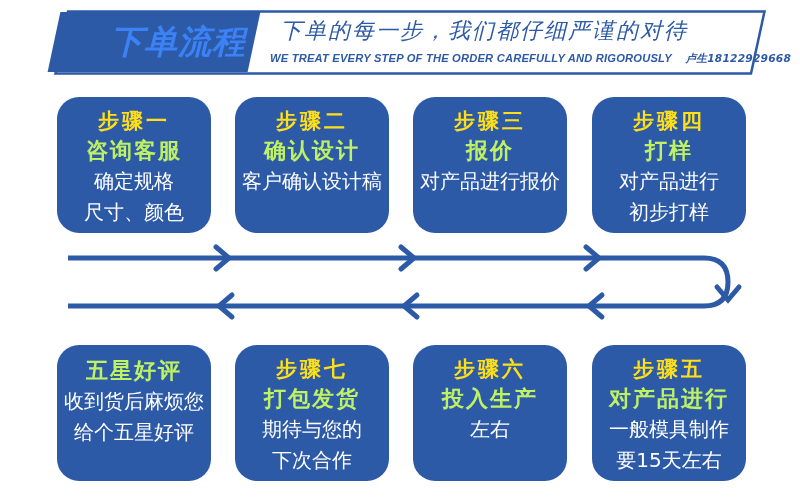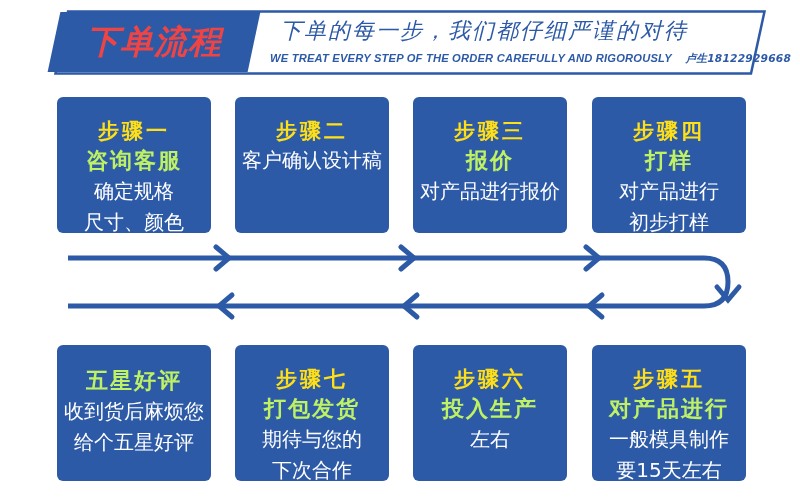--- a/index.html
+++ b/index.html
@@ -33,28 +33,28 @@
     left: 0px;
     top: 2px;
     width: 200px;
     height: 60px;
     background: #2d5aa6;
     transform: skewX(-12deg);
     z-index: 2;
   }
   .banner-tag-text {
     position: absolute;
-    left: 2px;
+    left: 26px;
     top: 2px;
     width: 196px;
     height: 60px;
     display: flex;
     align-items: center;
     justify-content: center;
-    color: #ef4444;
+    color: #3b82f6;
     font-size: 33px;
     font-weight: bold;
     font-style: italic;
     letter-spacing: 1px;
     z-index: 3;
     font-family: "DejaVu Sans", "Liberation Sans", sans-serif;
   }
   .banner-cn {
     position: absolute;
     left: 226px;
@@ -87,27 +87,27 @@
     font-size: 11px;
     font-family: "DejaVu Sans", sans-serif;
   }
 
   
   .step-box {
     position: absolute;
     width: 154px;
     height: 136px;
     background: #2d5aa6;
-    border-radius: 6px;
+    border-radius: 22px;
     display: flex;
     flex-direction: column;
     align-items: center;
     justify-content: flex-start;
     box-sizing: border-box;
-    padding-top: 20px;
+    padding-top: 10px;
   }
   .step-num {
     color: #ffdf17;
     font-size: 21px;
     font-weight: bold;
     letter-spacing: 3px;
     line-height: 1.35;
     white-space: nowrap;
   }
   .step-title {
@@ -181,20 +181,21 @@
 
 <div class="step-box row-top col-1">
   <div class="step-num">步骤一</div>
   <div class="step-title">咨询客服</div>
   <div class="step-desc">确定规格</div>
   <div class="step-desc">尺寸、颜色</div>
 </div>
 
 <div class="step-box row-top col-2">
   <div class="step-num">步骤二</div>
+  <div class="step-title">确认设计</div>
   <div class="step-desc">客户确认设计稿</div>
 </div>
 
 <div class="step-box row-top col-3">
   <div class="step-num">步骤三</div>
   <div class="step-title">报价</div>
   <div class="step-desc">对产品进行报价</div>
 </div>
 
 <div class="step-box row-top col-4">

